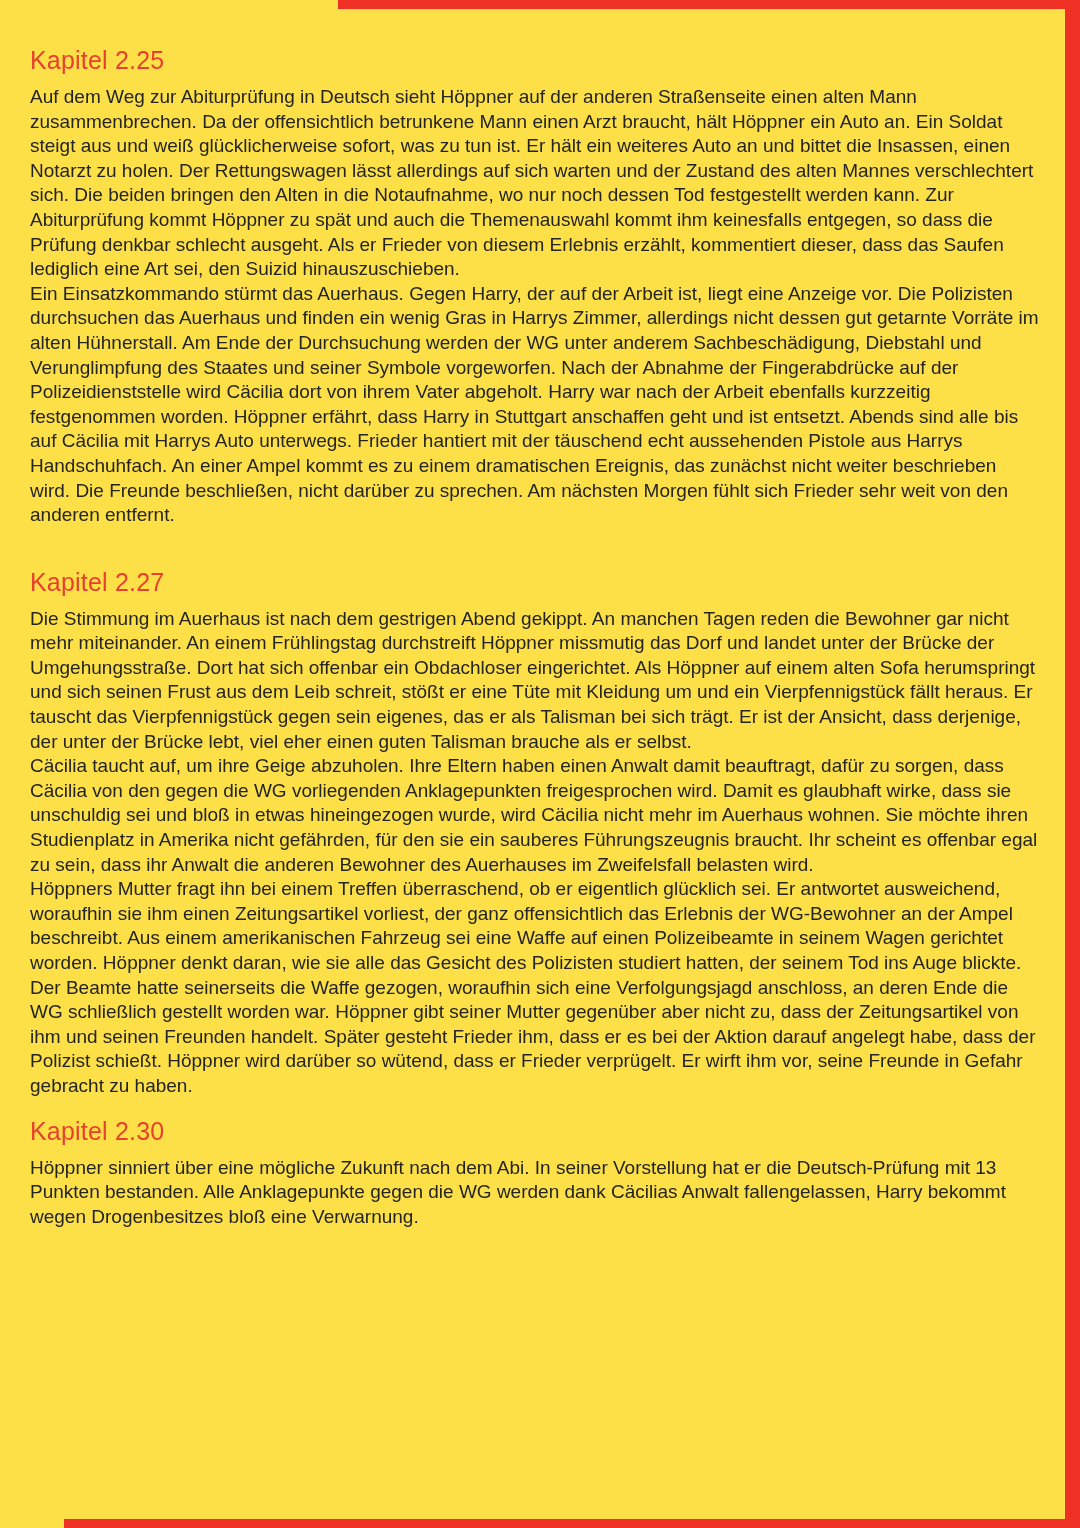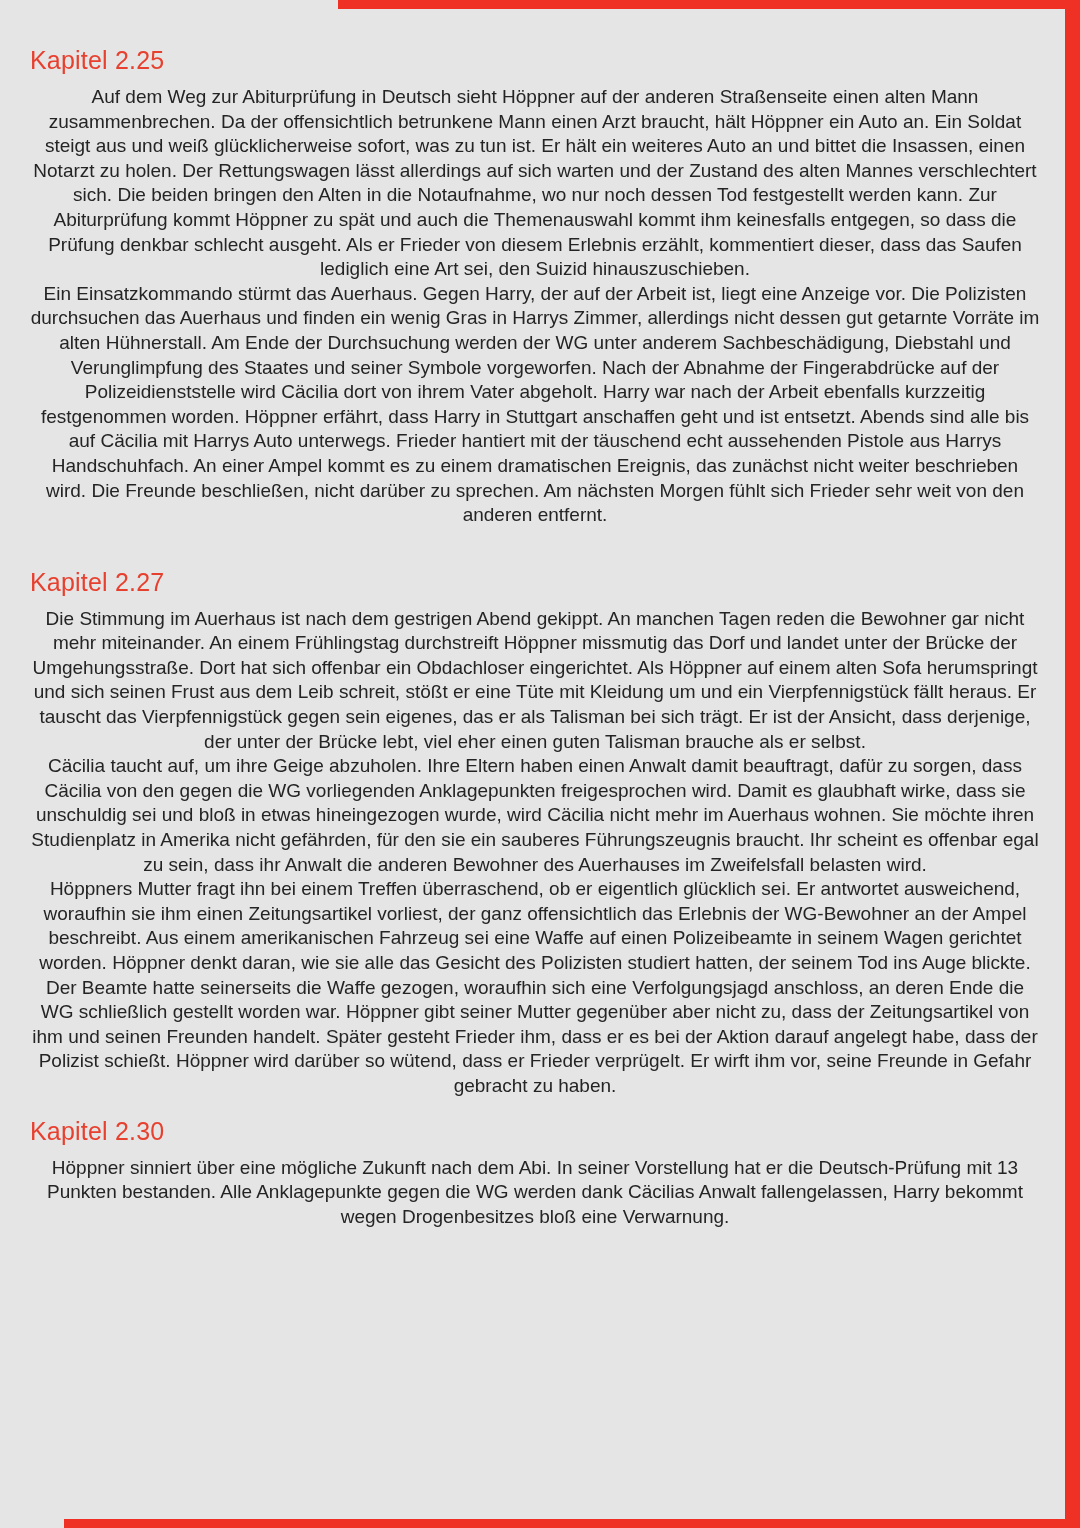--- a/index.html
+++ b/index.html
@@ -4,21 +4,21 @@
 <style>
   html, body {
     margin: 0;
     padding: 0;
     background: #ffffff;
   }
   .page {
     position: relative;
     width: 1080px;
     height: 1528px;
-    background: #e5e5e5;
+    background: #fde047;
     overflow: hidden;
     font-family: "Liberation Sans", sans-serif;
   }
   
   .border-top {
     position: absolute;
     top: 0;
     left: 338px;
     right: 0;
     height: 9px;
@@ -58,21 +58,21 @@
   }
   section:nth-of-type(1) h2 { margin-top: 46px; }
   section:nth-of-type(2) h2 { margin-top: 10px; }
   section:nth-of-type(5) h2 { margin-top: 36px; }
   section:nth-of-type(6) h2 { margin-top: 18px; }
   p {
     margin: 0;
     font-size: 19px;
     line-height: 24.6px;
     color: #242424;
-    text-align: center;
+    text-align: left;
   }
 </style>
 </head>
 <body>
 
 <div class="page">
 
   <div class="border-top"></div>
   <div class="border-right"></div>
   <div class="border-bottom"></div>

